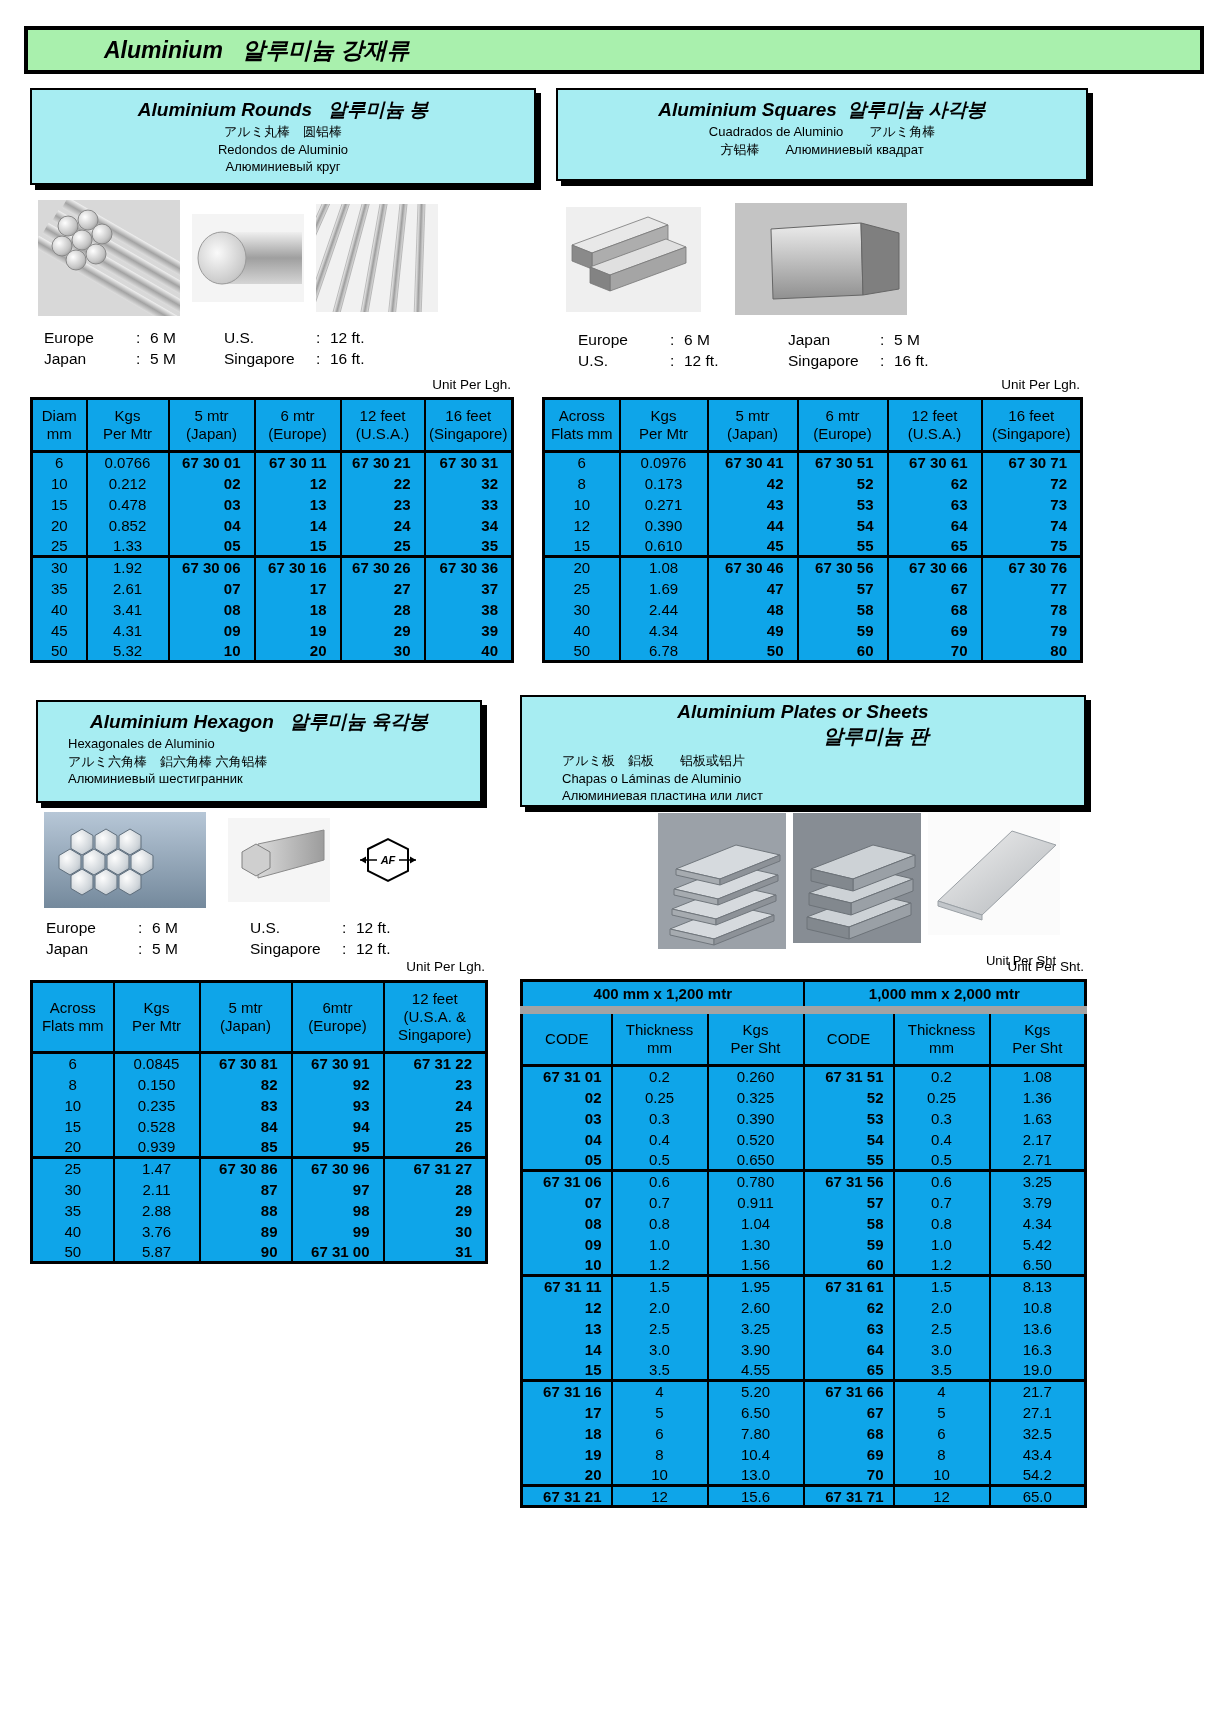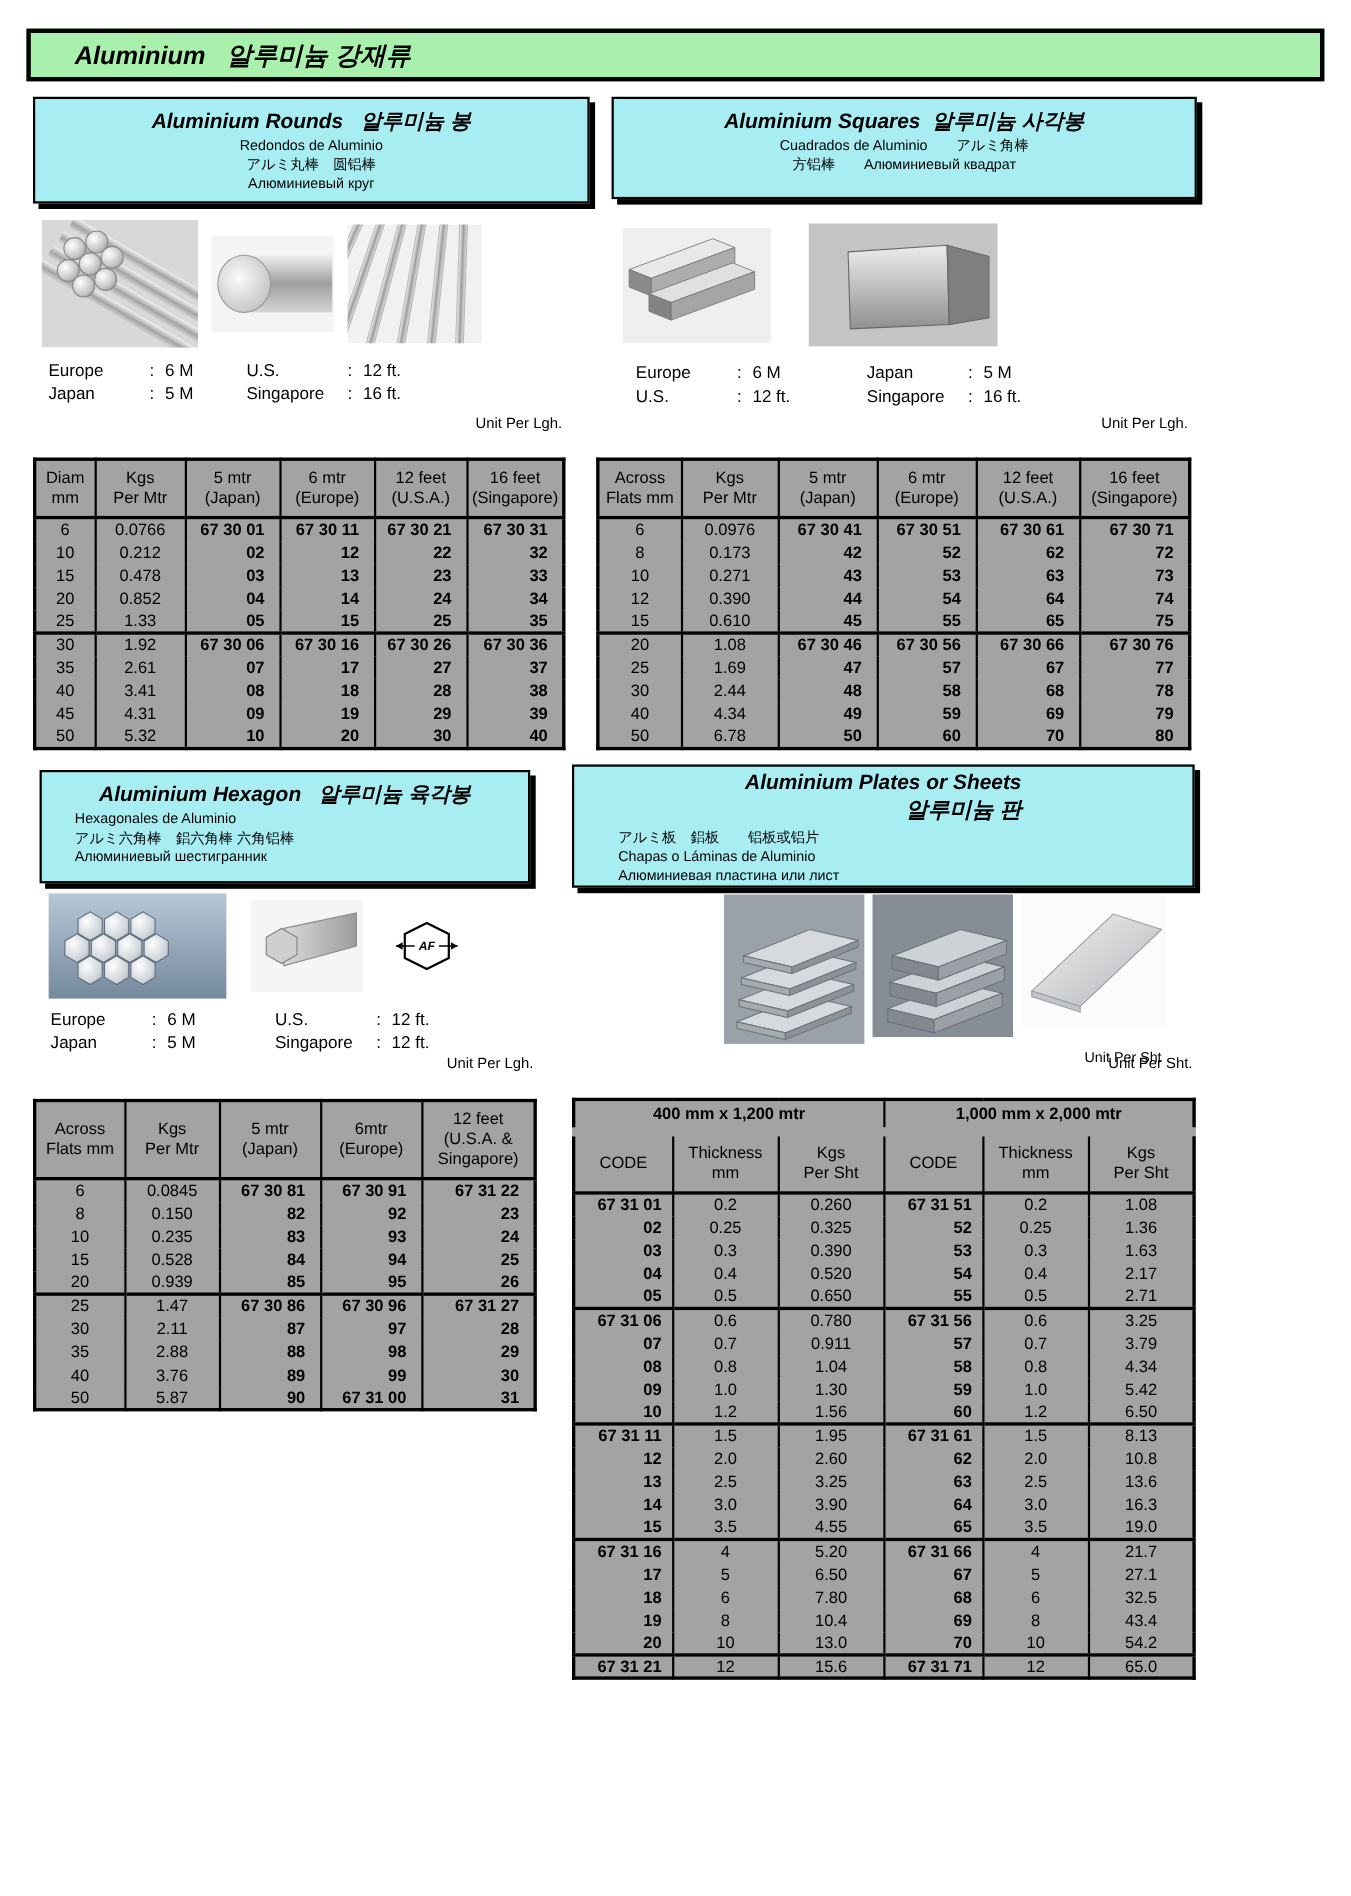--- a/index.html
+++ b/index.html
@@ -3,21 +3,21 @@
 <meta charset="utf-8">
 <style>
   * { margin:0; padding:0; box-sizing:border-box; }
   :root { --green:#a9f0ad; --cyan:#a7edf2; }
   body { background:#fff; width:1228px; font-family:"Liberation Sans","DejaVu Sans",sans-serif; color:#000; }
   .page { position:relative; width:1228px; height:1724px; background:#fff; overflow:hidden; }
 
   
   .top-banner { position:absolute; left:24px; top:26px; width:1180px; height:48px;
     background:var(--green); border:4px solid #000; display:flex; align-items:center; }
-  .page-title { font-size:23px; font-weight:bold; font-style:italic; padding-left:40px; white-space:pre; }
+  .page-title { font-size:23px; font-weight:bold; font-style:italic; padding-left:76px; white-space:pre; }
 
   
   .hdr-box { position:absolute; background:var(--cyan); border:2px solid #000;
     box-shadow:5px 5px 0 #000; text-align:center; }
   .hdr-title { font-size:19px; font-weight:bold; font-style:italic; margin-top:7px; white-space:pre; }
   .hdr-title2 { font-size:20px; font-weight:bold; font-style:italic; white-space:pre; }
   .hdr-sub { font-size:13px; line-height:17.5px; white-space:pre; }
   .hdr-sub.left { text-align:left; padding-left:30px; }
   .plates-title-wrap { width:fit-content; margin:4px auto 2px auto; text-align:right; }
   .plates-title-wrap .hdr-title { margin-top:0; }
@@ -45,22 +45,22 @@
   .spec-colon { width:14px; }
 
   
   .unit-note { position:absolute; font-size:13.5px; text-align:right; }
   .rounds-unit  { left:30px;  top:377px; width:481px; }
   .squares-unit { left:542px; top:377px; width:538px; }
   .hex-unit     { left:30px;  top:959px; width:455px; }
   .plates-unit  { left:520px; top:959px; width:564px; }
 
   
-  table.cat { position:absolute; border-collapse:collapse; table-layout:fixed; background:#a3a3a3;
-    border:3px solid #000;margin-top:19px; }
+  table.cat { position:absolute; border-collapse:collapse; table-layout:fixed; background:#0ea5e9;
+    border:3px solid #000; }
   table.cat th, table.cat td { border-left:2px solid #000; overflow:hidden; }
   table.cat th:first-child, table.cat td:first-child { border-left:none; }
   table.cat thead tr.col-row { border-bottom:3px solid #000; }
   table.cat thead tr.span-row { border-bottom:8px solid #a3a3a3; }
   table.cat th { font-weight:normal; font-size:15px; line-height:18px; padding:7px 2px; text-align:center; vertical-align:middle; }
   table.cat th.span-th { font-weight:bold; font-size:15px; padding:3px 2px; }
   table.cat td { font-size:15px; height:21px; text-align:center; vertical-align:middle; padding:0 2px; }
   table.cat tbody tr.group-start td { border-top:3px solid #000; }
 
   .t-rounds  { left:30px;  top:397px; width:481px; }
@@ -80,22 +80,22 @@
 <body>
 
 <div class="page">
 
   <header class="top-banner">
     <h1 class="page-title">Aluminium   알루미늄 강재류</h1>
   </header>
 
   <div class="hdr-box rounds-hdr">
     <div class="hdr-title">Aluminium Rounds   알루미늄 봉</div>
+    <div class="hdr-sub">アルミ丸棒　圆铝棒</div>
     <div class="hdr-sub">Redondos de Aluminio</div>
-    <div class="hdr-sub">アルミ丸棒　圆铝棒</div>
     <div class="hdr-sub">Алюминиевый круг</div>
   </div>
 
   <div class="photos rounds-photos">
     <svg width="142" height="116" viewBox="0 0 142 116">
       <defs>
         <linearGradient id="gA" x1="0" y1="0" x2="0" y2="1">
           <stop offset="0" stop-color="#f2f2f2"></stop>
             <stop offset="0.5" stop-color="#a3a3a3"></stop>
             <stop offset="1" stop-color="#dedede"></stop>

